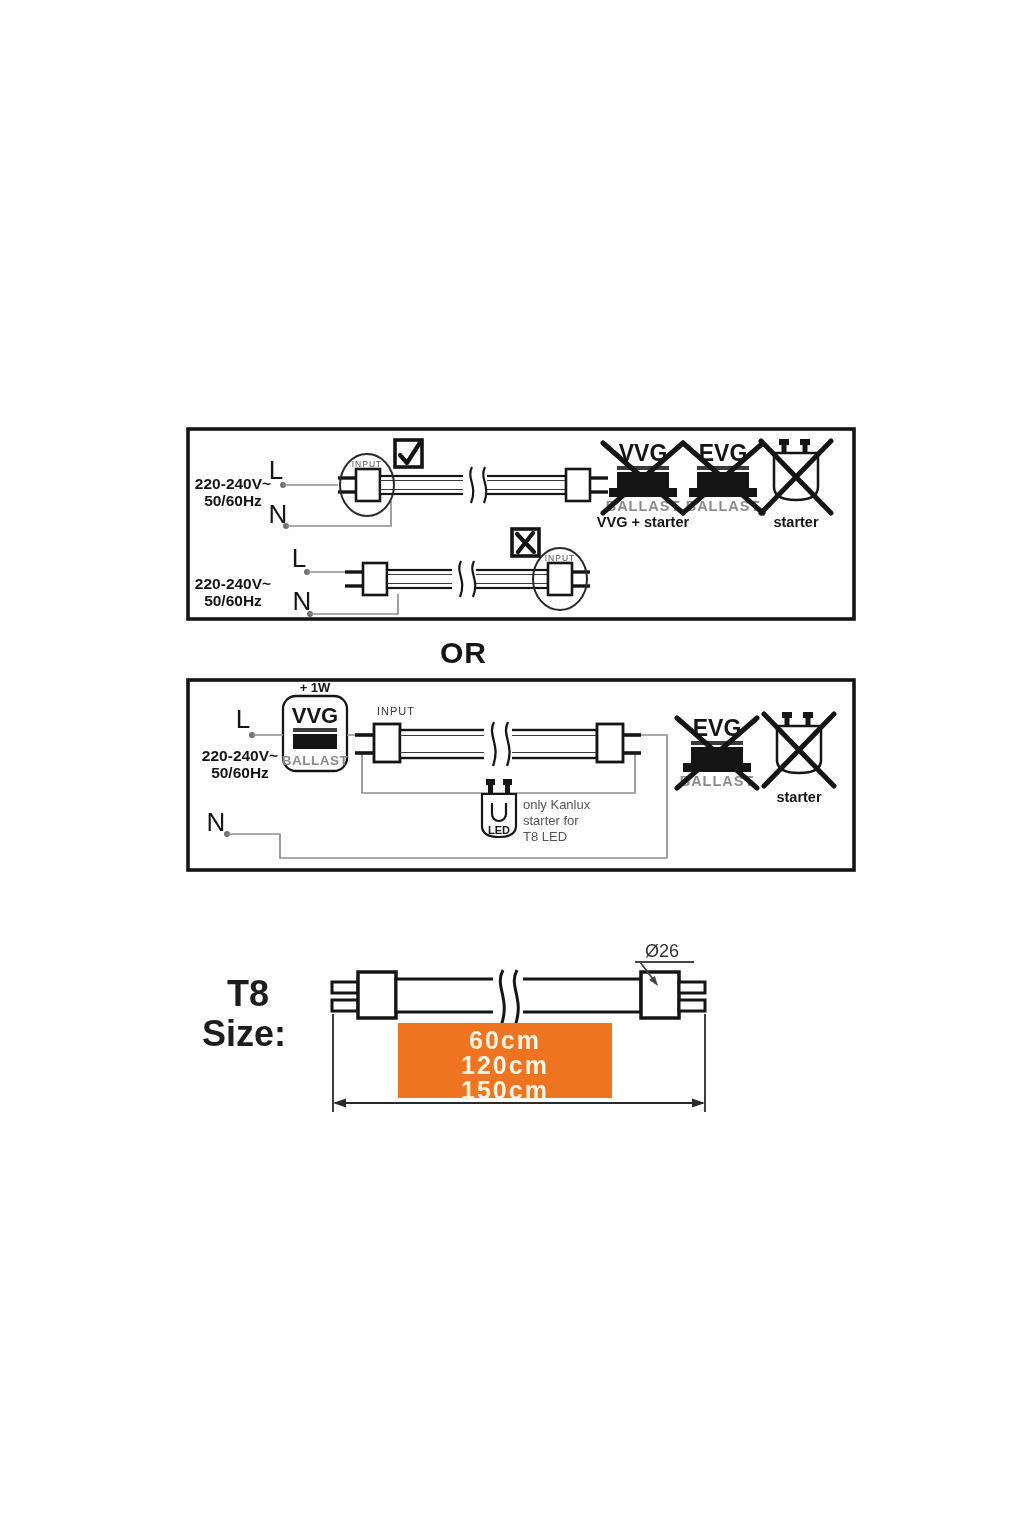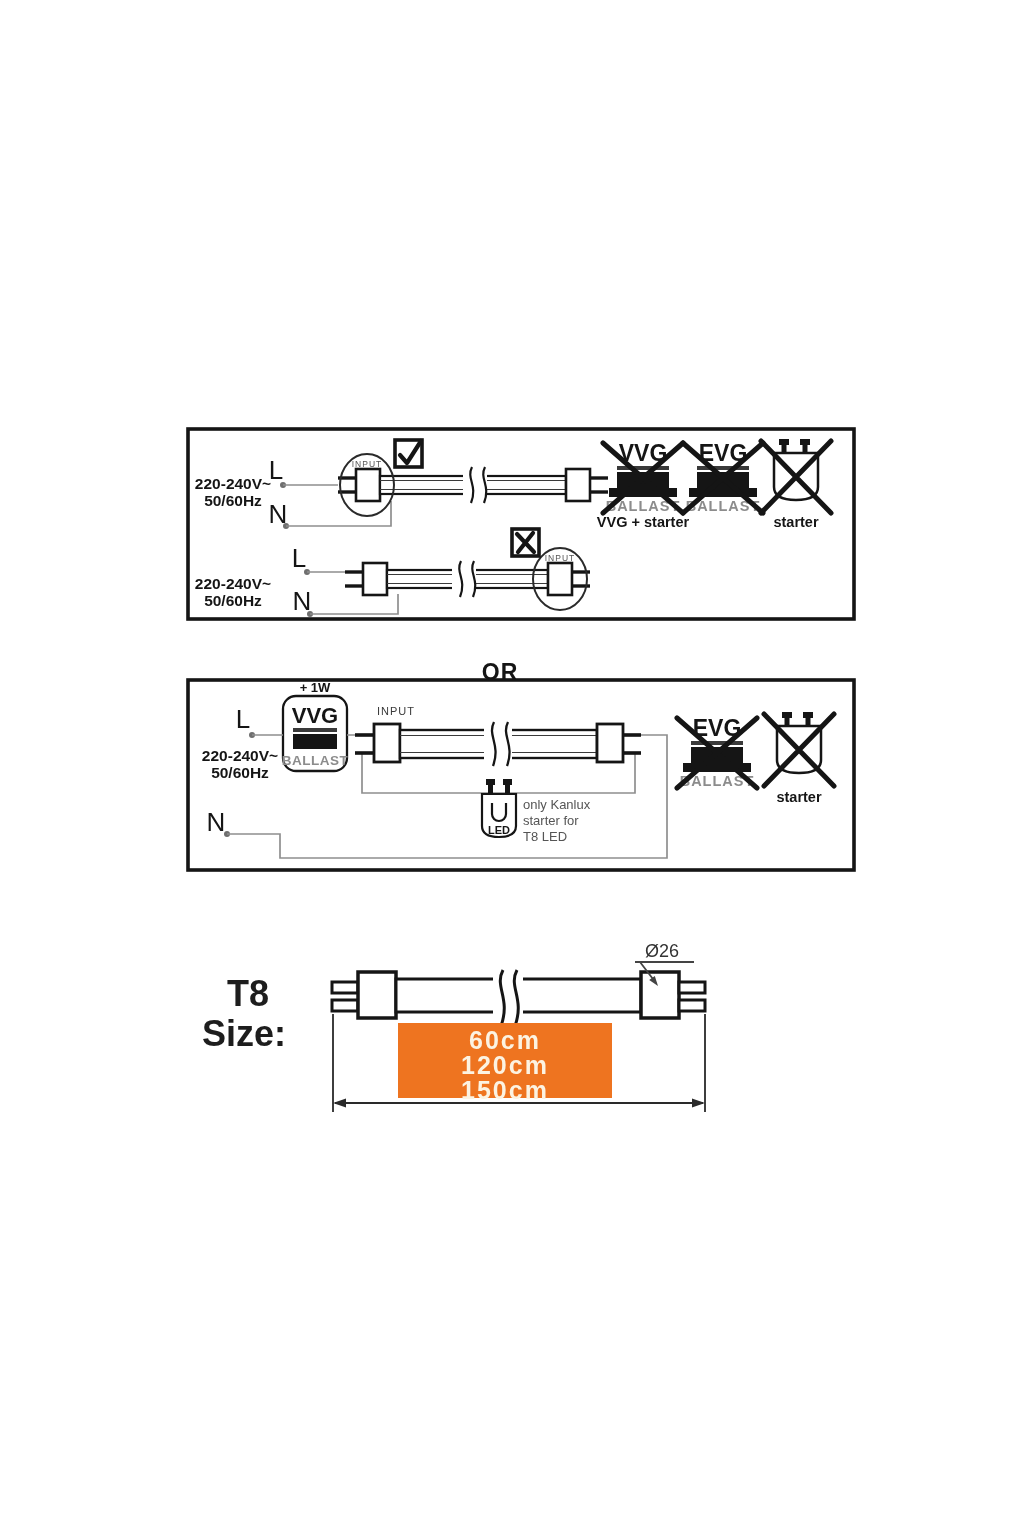--- a/index.html
+++ b/index.html
@@ -1,21 +1,21 @@
 <!DOCTYPE html>
 <html><head>
 <meta charset="utf-8">
 <style>
   html,body{margin:0;padding:0;background:#ffffff;}
   .page{position:relative;width:1024px;height:1536px;background:#ffffff;overflow:hidden;
         font-family:"Liberation Sans",sans-serif;}
   .abs{position:absolute;}
   svg{display:block;font-family:"Liberation Sans",sans-serif;}
-  .or-label{position:absolute;left:440px;top:659px;width:120px;text-align:center;
-            font-size:23px;font-weight:bold;color:#151515;letter-spacing:1px;}
+  .or-label{position:absolute;left:440px;top:636px;width:120px;text-align:left;
+            font-size:30px;font-weight:bold;color:#151515;letter-spacing:1px;}
 </style>
 </head>
 <body>
 
 <div class="page">
 
   <svg class="abs" style="left:186px;top:427px" width="670" height="194" viewBox="0 0 670 194">
     <rect x="2" y="2" width="666" height="190" fill="#ffffff" stroke="#151515" stroke-width="3.6"></rect>
 
     <g>

